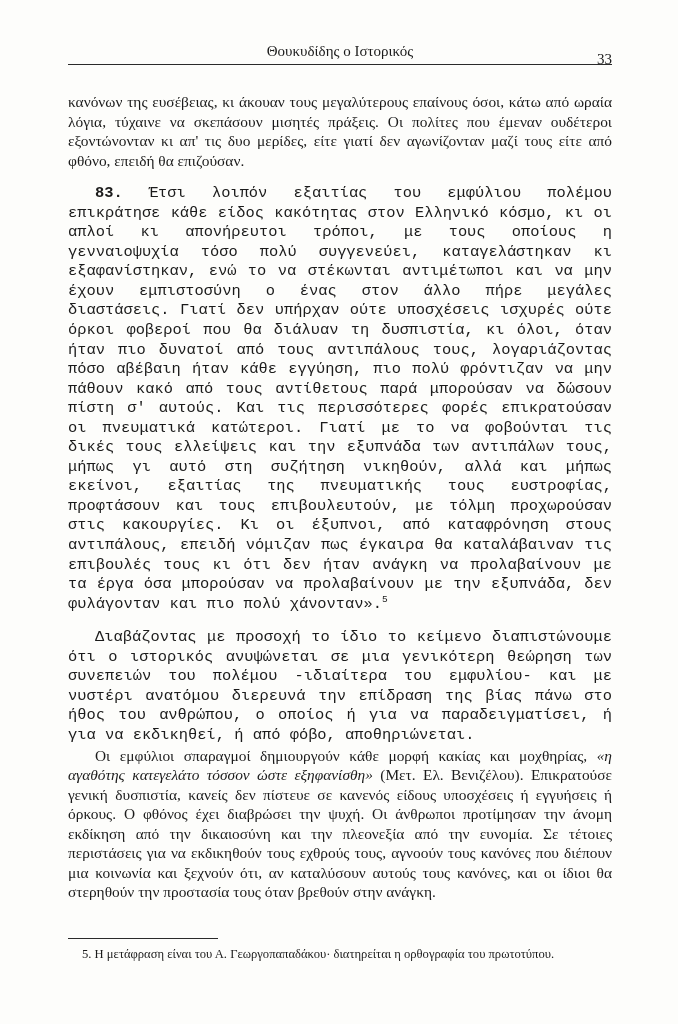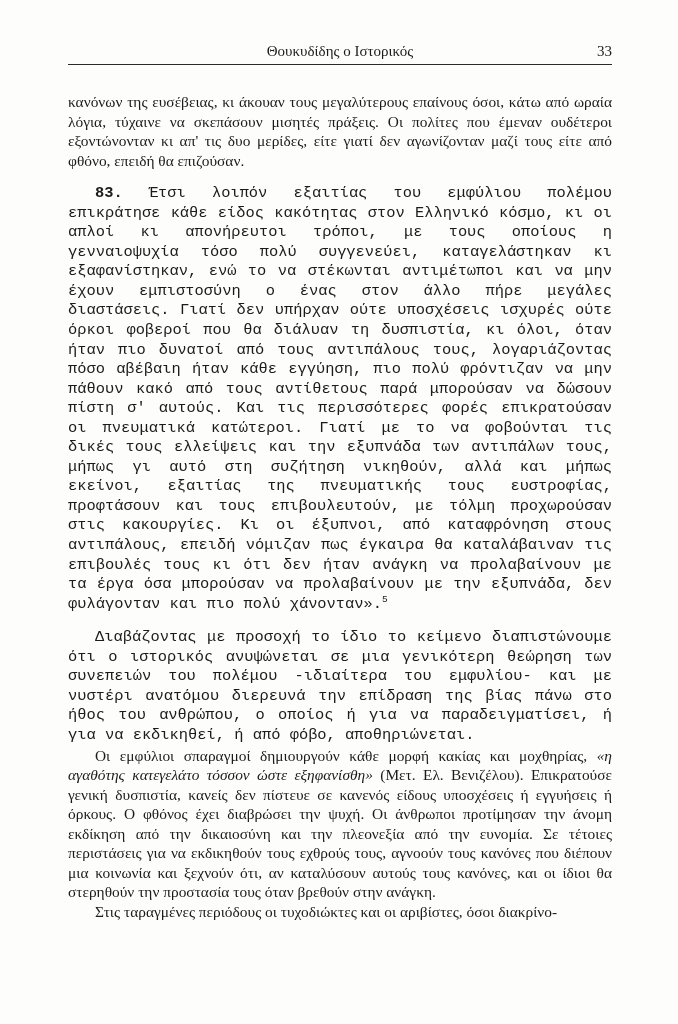--- a/index.html
+++ b/index.html
@@ -12,33 +12,34 @@
     height: 1024px;
     margin: 0 auto;
     background: #fdfdfb;
     color: #1b1b1b;
     font-family: "Liberation Serif", "DejaVu Serif", serif;
     box-sizing: border-box;
     padding: 42px 66px 62px 68px;
     display: flex;
     flex-direction: column;
     position: relative;
+    justify-content: flex-end;
   }
   .page-header {
     position: relative;
     text-align: center;
     font-size: 15px;
     line-height: 18px;
     padding-bottom: 4px;
     border-bottom: 1.2px solid #2a2a2a;
   }
   .page-number {
     position: absolute;
     right: 0;
-    top: 0;
+    top: 8px;
   }
   .body-text {
     margin-top: 27px;
     font-size: 15.4px;
     line-height: 19.55px;
     text-align: justify;
   }
   .body-text p {
     margin: 0;
   }
@@ -76,16 +77,19 @@
   <header class="page-header">
     <span class="running-title">Θουκυδίδης ο Ιστορικός</span>
     <span class="page-number">33</span>
   </header>
 
   <main class="body-text" id="paragraphs">
       <p><span>κανόνων της ευσέβειας, κι άκουαν τους μεγαλύτερους επαίνους όσοι, κάτω από ωραία λόγια, τύχαινε να σκεπάσουν μισητές πράξεις. Οι πολίτες που έμεναν ουδέτεροι εξοντώνονταν κι απ' τις δυο μερίδες, είτε γιατί δεν αγωνίζονταν μαζί τους είτε από φθόνο, επειδή θα επιζούσαν.</span></p>
       <p class="indent spaced"><b>83.</b><span> Έτσι λοιπόν εξαιτίας του εμφύλιου πολέμου επικράτησε κάθε είδος κακότητας στον Ελληνικό κόσμο, κι οι απλοί κι απονήρευτοι τρόποι, με τους οποίους η γενναιοψυχία τόσο πολύ συγγενεύει, καταγελάστηκαν κι εξαφανίστηκαν, ενώ το να στέκωνται αντιμέτωποι και να μην έχουν εμπιστοσύνη ο ένας στον άλλο πήρε μεγάλες διαστάσεις. Γιατί δεν υπήρχαν ούτε υποσχέσεις ισχυρές ούτε όρκοι φοβεροί που θα διάλυαν τη δυσπιστία, κι όλοι, όταν ήταν πιο δυνατοί από τους αντιπάλους τους, λογαριάζοντας πόσο αβέβαιη ήταν κάθε εγγύηση, πιο πολύ φρόντιζαν να μην πάθουν κακό από τους αντίθετους παρά μπορούσαν να δώσουν πίστη σ' αυτούς. Και τις περισσότερες φορές επικρατούσαν οι πνευματικά κατώτεροι. Γιατί με το να φοβούνται τις δικές τους ελλείψεις και την εξυπνάδα των αντιπάλων τους, μήπως γι αυτό στη συζήτηση νικηθούν, αλλά και μήπως εκείνοι, εξαιτίας της πνευματικής τους ευστροφίας, προφτάσουν και τους επιβουλευτούν, με τόλμη προχωρούσαν στις κακουργίες. Κι οι έξυπνοι, από καταφρόνηση στους αντιπάλους, επειδή νόμιζαν πως έγκαιρα θα καταλάβαιναν τις επιβουλές τους κι ότι δεν ήταν ανάγκη να προλαβαίνουν με τα έργα όσα μπορούσαν να προλαβαίνουν με την εξυπνάδα, δεν φυλάγονταν και πιο πολύ χάνονταν».</span><sup>5</sup></p>
       <p class="indent spaced"><span>Διαβάζοντας με προσοχή το ίδιο το κείμενο διαπιστώνουμε ότι ο ιστορικός ανυψώνεται σε μια γενικότερη θεώρηση των συνεπειών του πολέμου -ιδιαίτερα του εμφυλίου- και με νυστέρι ανατόμου διερευνά την επίδραση της βίας πάνω στο ήθος του ανθρώπου, ο οποίος ή για να παραδειγματίσει, ή για να εκδικηθεί, ή από φόβο, αποθηριώνεται.</span></p>
       <p class="indent"><span>Οι εμφύλιοι σπαραγμοί δημιουργούν κάθε μορφή κακίας και μοχθηρίας, </span><i>«η αγαθότης κατεγελάτο τόσσον ώστε εξηφανίσθη»</i><span> (Μετ. Ελ. Βενιζέλου). Επικρατούσε γενική δυσπιστία, κανείς δεν πίστευε σε κανενός είδους υποσχέσεις ή εγγυήσεις ή όρκους. Ο φθόνος έχει διαβρώσει την ψυχή. Οι άνθρωποι προτίμησαν την άνομη εκδίκηση από την δικαιοσύνη και την πλεονεξία από την ευνομία. Σε τέτοιες περιστάσεις για να εκδικηθούν τους εχθρούς τους, αγνοούν τους κανόνες που διέπουν μια κοινωνία και ξεχνούν ότι, αν καταλύσουν αυτούς τους κανόνες, και οι ίδιοι θα στερηθούν την προστασία τους όταν βρεθούν στην ανάγκη.</span></p>
-      <p class="indent"><span>Στις ταραγμένες περιόδους οι τυχοδιώκτες και οι αριβίστες, όσοι διακρίνο-</span></p>
     </main>
 
+  <footer class="footnote-area">
+    <div class="footnote-rule"></div>
+    <p class="footnote">5. Η μετάφραση είναι του Α. Γεωργοπαπαδάκου· διατηρείται η ορθογραφία του πρωτοτύπου.</p>
+  </footer>
 </div>
 
 </body></html>

